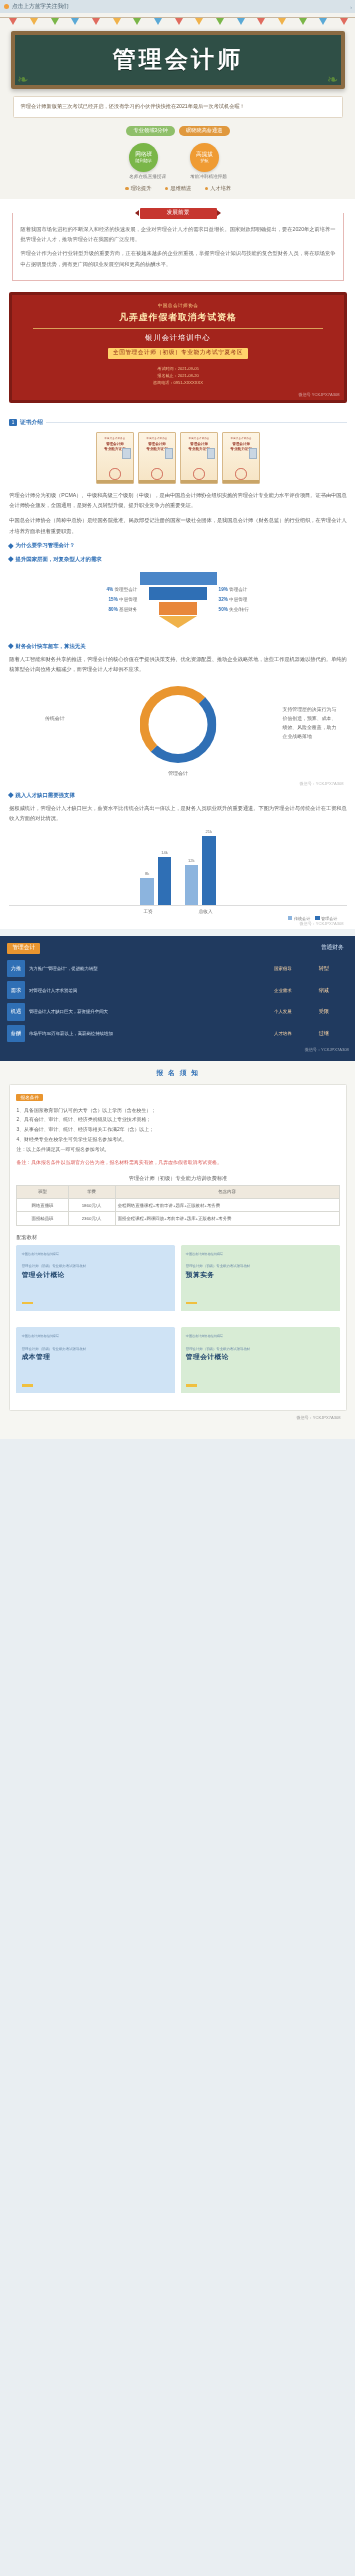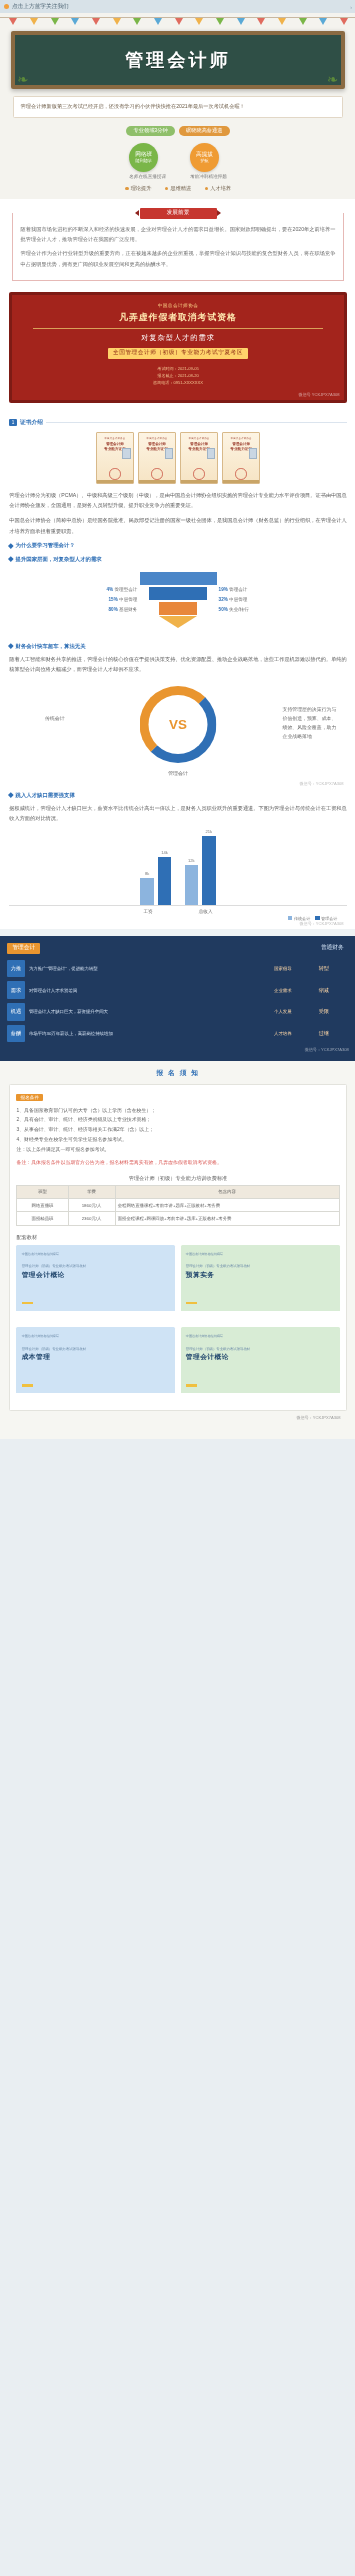--- a/index.html
+++ b/index.html
@@ -32,21 +32,21 @@
   .flag { position: absolute; top: 4.6px; width: 0; height: 0;
     border-left: 4.6px solid transparent; border-right: 4.6px solid transparent; }
   .board-wrap { padding: 0 11.4px; }
   .board {
     background: #2f4f46; border: 4.6px solid #8a6a42; border-radius: 2.1px;
     box-shadow: 0 1.5px 4.1px rgba(0,0,0,.25);
     height: 58px; display: flex; align-items: center; justify-content: center;
     position: relative;
   }
   .board .title {
-    color: #fff; font-size: 18px; letter-spacing: 3.1px; font-weight: bold;
+    color: #fff; font-size: 23px; letter-spacing: 3.1px; font-weight: bold;
     text-shadow: 0 0.5px 0.5px rgba(0,0,0,.4);
   }
   .board .leaf-l, .board .leaf-r { position: absolute; bottom: -2.1px; font-size: 13.4px; }
   .board .leaf-l { left: 2.1px; color: #5c8a3a; }
   .board .leaf-r { right: 2.1px; color: #5c8a3a; }
 
   
   .intro-box {
     margin: 7.2px 13.4px 0 13.4px; background: #fff; border: 0.5px solid #e2d7c6;
     border-radius: 1.5px; padding: 5.2px 6.2px; font-size: 5.2px; line-height: 1.9;
@@ -307,21 +307,21 @@
       <p>随着我国市场化进程的不断深入和经济的快速发展，企业对管理会计人才的需求日益增长。国家财政部明确提出，要在2020年之前培养一批管理会计人才，推动管理会计在我国的广泛应用。</p>
       <p>管理会计作为会计行业转型升级的重要方向，正在被越来越多的企业所重视，掌握管理会计知识与技能的复合型财务人员，将在职场竞争中占据明显优势，拥有更广阔的职业发展空间和更高的薪酬水平。</p>
     </div>
   </div>
 
   <div style="background:#fff;padding:2.1px 0 8.3px;">
     <div class="cert-photo">
       <div class="org">中国总会计师协会</div>
       <div class="l1">凡弄虚作假者取消考试资格</div>
       <div class="rule"></div>
-      <div class="l2">对复杂型人才的需求</div>
+      <div class="l2">银川会计培训中心</div>
       <div><span class="l3">全国管理会计师（初级）专业能力考试宁夏考区</span></div>
       <div class="meta" style="white-space:pre-line">考试时间：2021-09-05
 报名截止：2021-08-20
 咨询电话：0951-XXXXXXX</div>
       <div class="wm">微信号 YCKJPX7A308</div>
     </div>
   </div>
 
   <div class="sec">
     <div class="sec-head">
@@ -399,21 +399,20 @@
 
     <div class="subhead">
       <span class="sq"></span><span>财务会计快车超车，算法无关</span>
     </div>
     <div class="body-text">
         <p>随着人工智能和财务共享的推进，管理会计的核心价值在于提供决策支持、优化资源配置、推动企业战略落地，这些工作是机器难以替代的。单纯的核算型会计岗位将大幅减少，而管理会计人才却供不应求。</p>
       </div>
 
     <div class="circ-wrap">
       <div class="circ-ring"></div>
-      <div class="circ-center">VS</div>
       <div class="circ-lbl l">传统会计</div>
       <div class="circ-lbl r">支持管理层的决策行为与价值创造，预算、成本、绩效、风险全覆盖，助力企业战略落地</div>
       <div class="circ-lbl b">管理会计</div>
     </div>
     <div class="wm2">微信号：YCKJPX7A308</div>
 
     <div class="subhead">
       <span class="sq"></span><span>跳入人才缺口需要强支撑</span>
     </div>
     <div class="body-text">

